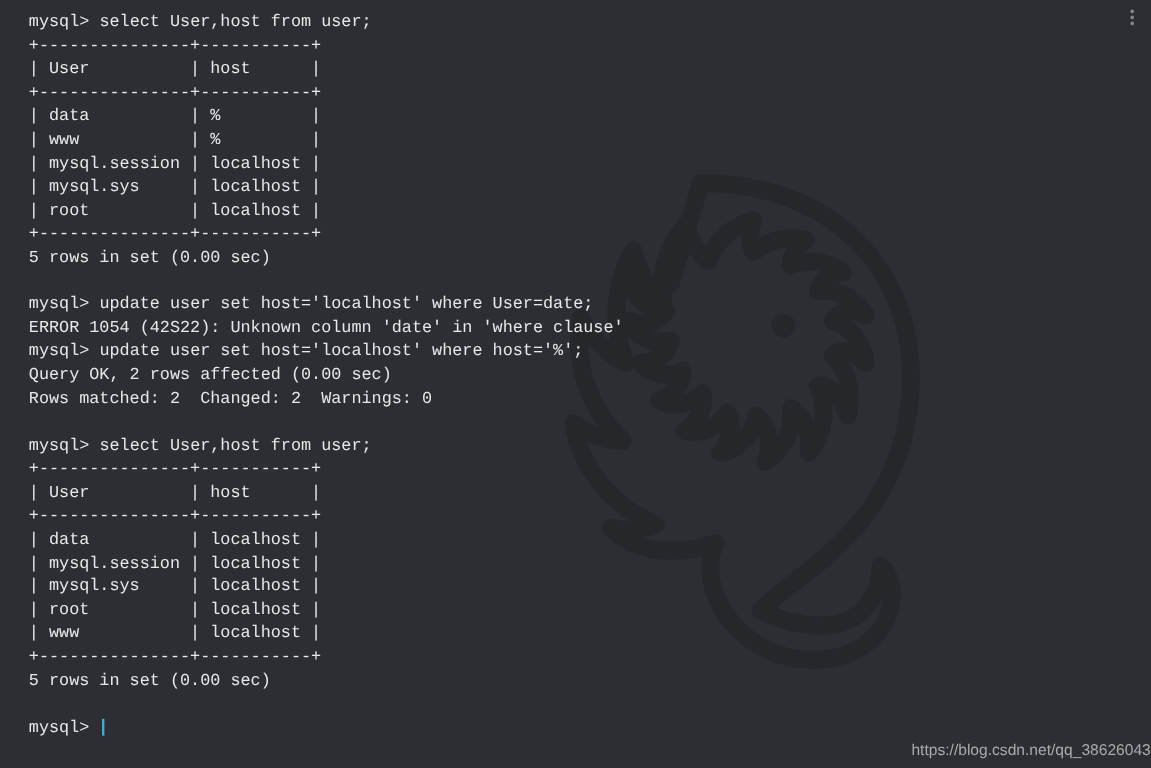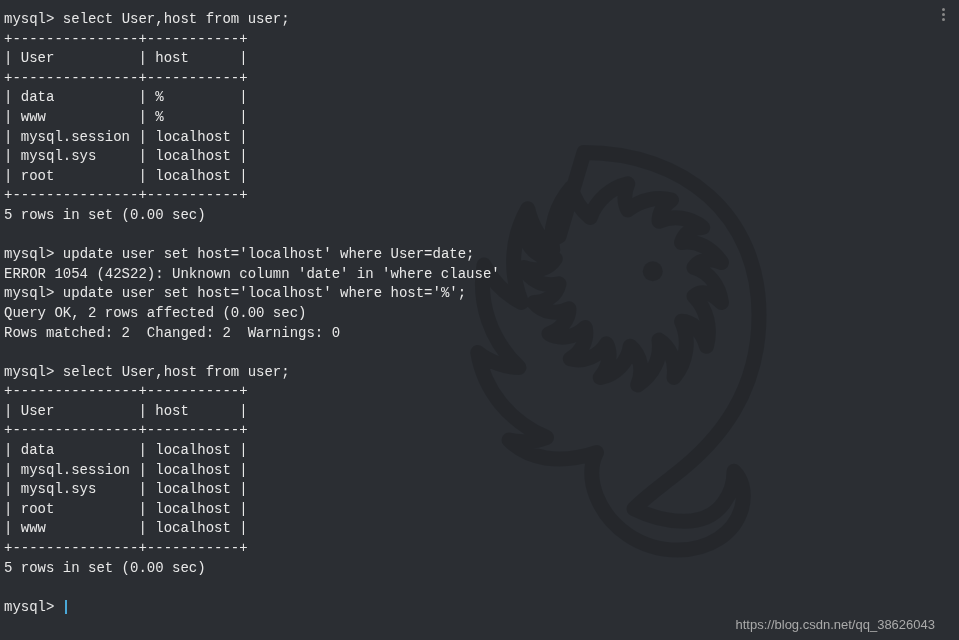--- a/index.html
+++ b/index.html
@@ -11,39 +11,39 @@
       background: #2b2e33;
       width: 959px;
       height: 640px;
       font-family: 'Consolas', 'Monaco', 'Courier New', monospace;
       font-size: 14px;
       color: #e8e8e8;
       position: relative;
       overflow: hidden;
     }
     .terminal {
-      padding: 10px 4px;
+      padding: 10px 24px;
       white-space: pre;
       line-height: 1.4;
       position: relative;
       z-index: 2;
     }
     .dragon-bg {
       position: absolute;
       right: 100px;
       top: 90px;
       width: 550px;
       height: 500px;
       z-index: 1;
       opacity: 0.35;
     }
     .watermark {
       position: absolute;
       bottom: 8px;
-      right: 24px;
+      right: 0;
       color: #aaa;
       font-size: 13px;
       font-family: Arial, sans-serif;
       z-index: 3;
     }
     .cursor {
       display: inline-block;
       width: 2px;
       height: 14px;
       background: #4aa8d8;

